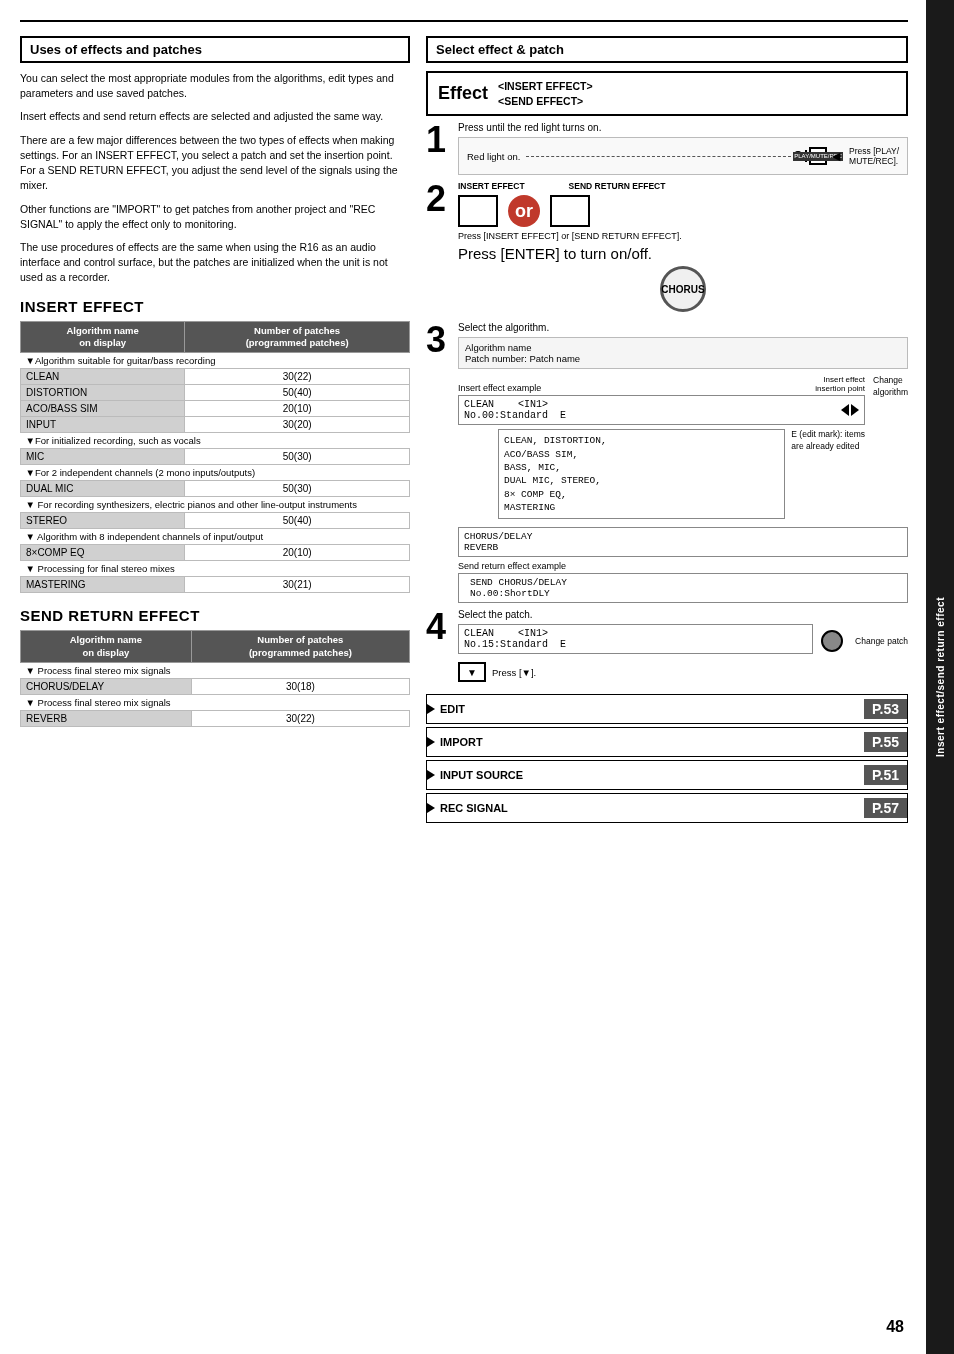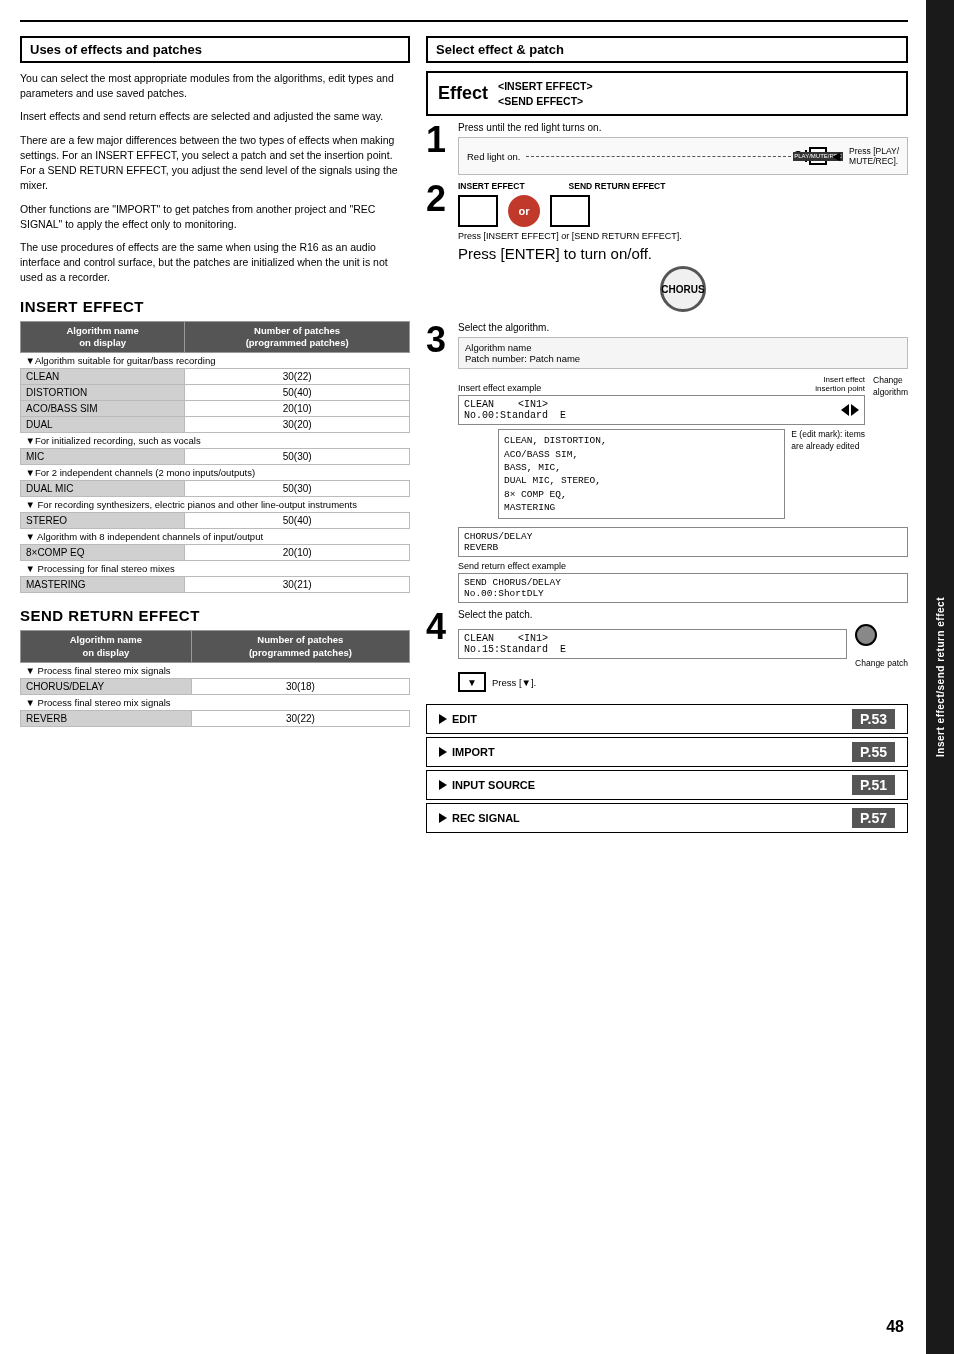--- a/index.html
+++ b/index.html
@@ -242,21 +242,21 @@
       background: #fff;
     }
     .or-circle {
       width: 32px; height: 32px;
       border-radius: 50%;
       background: #c0392b;
       color: #fff;
       display: flex;
       align-items: center;
       justify-content: center;
-      font-size: 11px;
+      font-size: 18px;
       font-weight: bold;
     }
 
     
     .algo-box {
       border: 1px solid #bbb;
       padding: 4px 6px;
       font-size: 9.5px;
       background: #f5f5f5;
       margin-bottom: 6px;
@@ -302,21 +302,21 @@
       background: #fff;
       margin-bottom: 4px;
     }
 
     .send-return-label {
       font-size: 9px;
       margin-bottom: 2px;
     }
     .send-return-display {
       border: 1px solid #888;
-      padding: 3px 5px;
+      padding: 3px 11px;
       font-family: 'Courier New', monospace;
       font-size: 9.5px;
       background: #fff;
     }
 
     
     .patch-display {
       border: 1px solid #888;
       padding: 3px 5px;
       font-family: 'Courier New', monospace;
@@ -373,21 +373,21 @@
       display: flex;
       flex-direction: column;
       gap: 3px;
       margin-top: 8px;
     }
     .nav-link-row {
       display: flex;
       align-items: center;
       justify-content: space-between;
       border: 1.5px solid #000;
-      padding: 4px 12px;
+      padding: 4px 0;
     }
     .nav-link-label {
       font-size: 11px;
       font-weight: bold;
       display: flex;
       align-items: center;
       gap: 5px;
     }
     .nav-triangle {
       width: 0; height: 0;
@@ -475,21 +475,21 @@
             </tr>
             <tr>
               <td class="name-cell">DISTORTION</td>
               <td class="patches-cell">50(40)</td>
             </tr>
             <tr>
               <td class="name-cell">ACO/BASS SIM</td>
               <td class="patches-cell">20(10)</td>
             </tr>
             <tr>
-              <td class="name-cell">DUAL</td>
+              <td class="name-cell">INPUT</td>
               <td class="patches-cell">30(20)</td>
             </tr>
             <tr class="category-row">
               <td colspan="2">▼For initialized recording, such as vocals</td>
             </tr>
             <tr>
               <td class="name-cell">MIC</td>
               <td class="patches-cell">50(30)</td>
             </tr>
             <tr class="category-row">
@@ -662,21 +662,21 @@
         <div class="step-row">
           <div class="step-number">4</div>
           <div class="step-content">
             <div class="step-title">Select the patch.</div>
             <div style="display:flex;align-items:center;gap:8px;margin-bottom:4px;">
               <div class="patch-display" style="flex:1;">
                 <div style="flex:1;font-family:'Courier New',monospace;font-size:10px;">
                   CLEAN &nbsp;&nbsp;&nbsp;&lt;IN1&gt;<br>No.15:Standard &nbsp;E
                 </div>
               </div>
-              <div style="display:flex;flex-direction:column;align-items:flex-start;gap:12px;">
+              <div style="display:flex;flex-direction:row;align-items:center;gap:12px;">
                 <div class="change-patch-dial"></div>
                 <span style="font-size:8.5px;text-align:center;">Change patch</span>
               </div>
             </div>
             <div class="press-down-arrow">
               <div class="down-arrow-btn">
                 <span style="font-size:10px;">▼</span>
               </div>
               <span>Press [▼].</span>
             </div>

